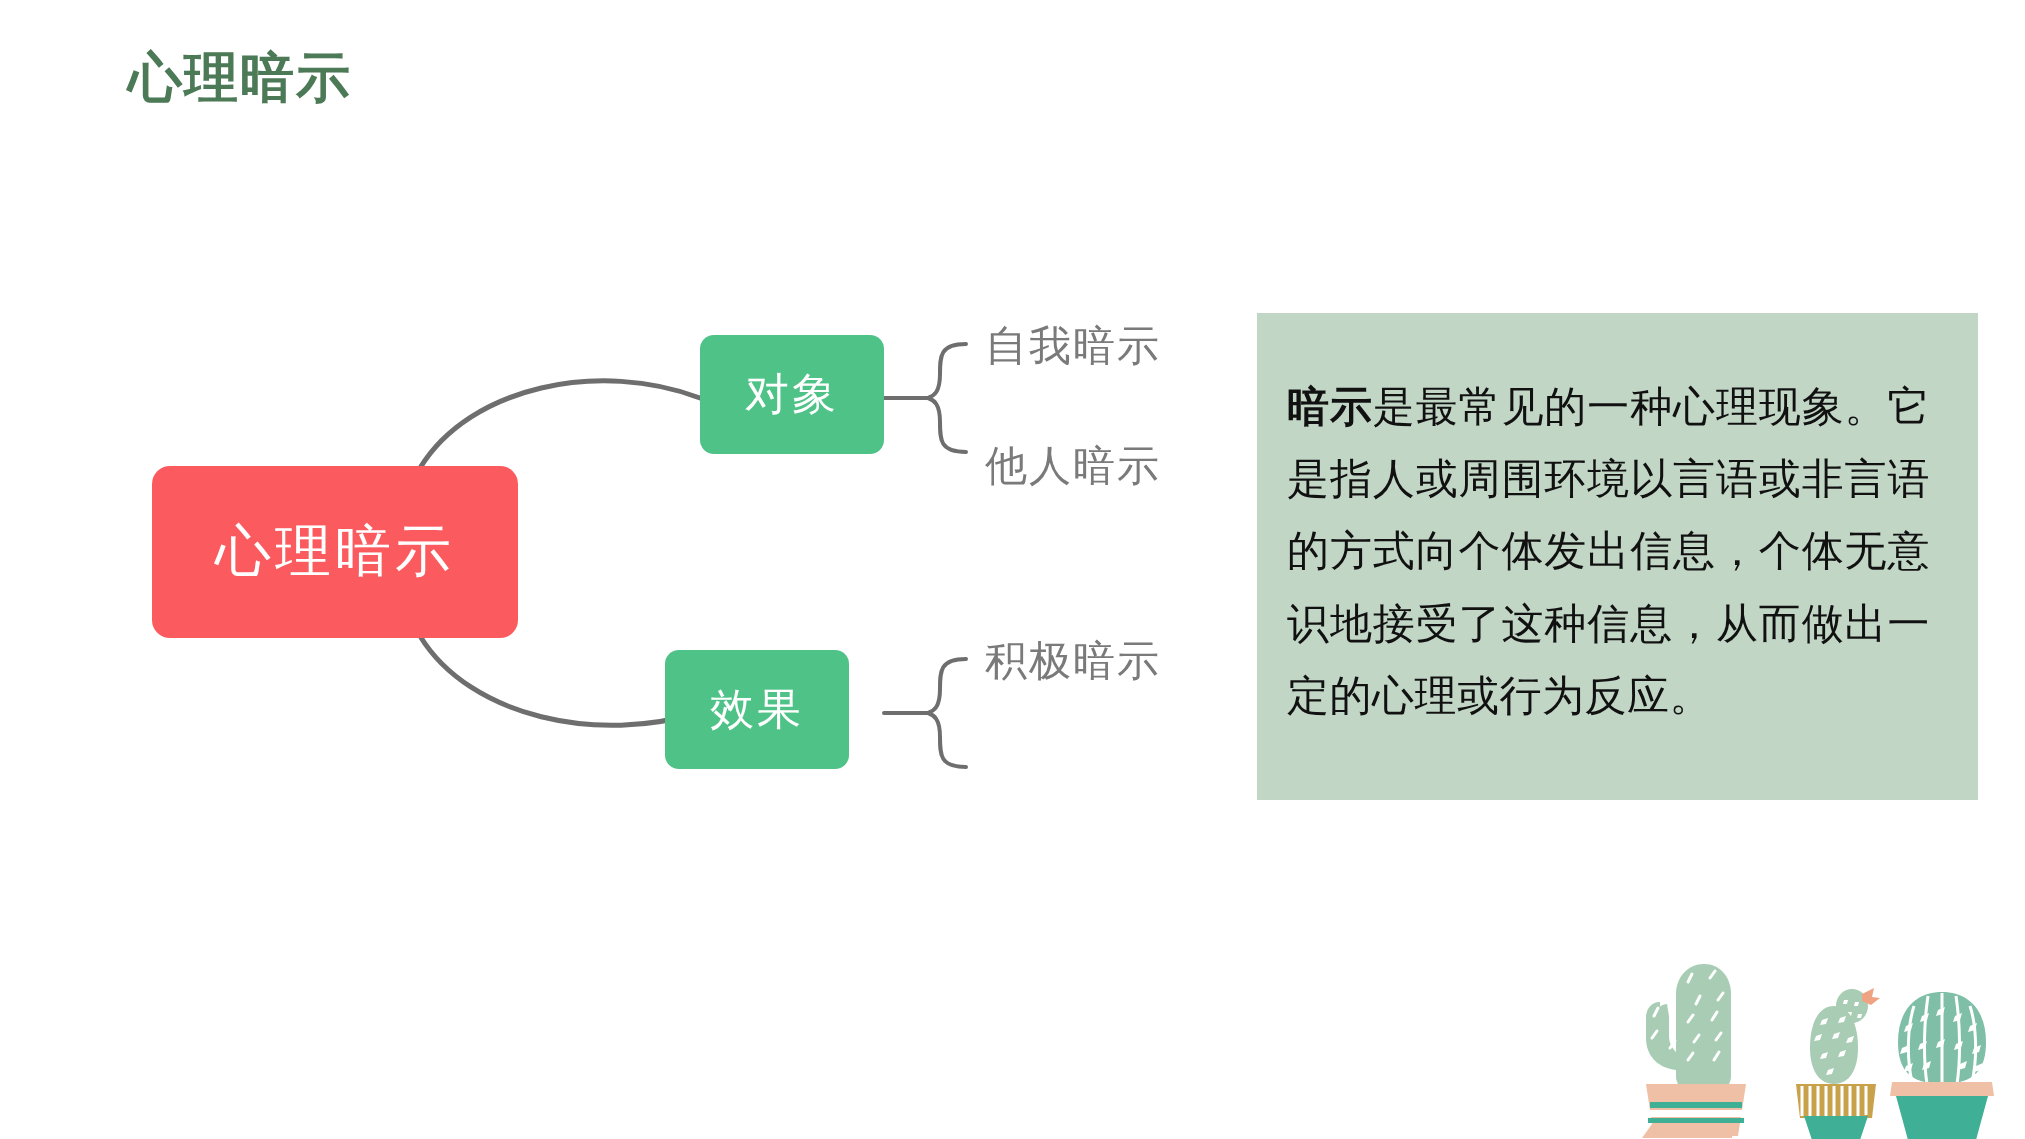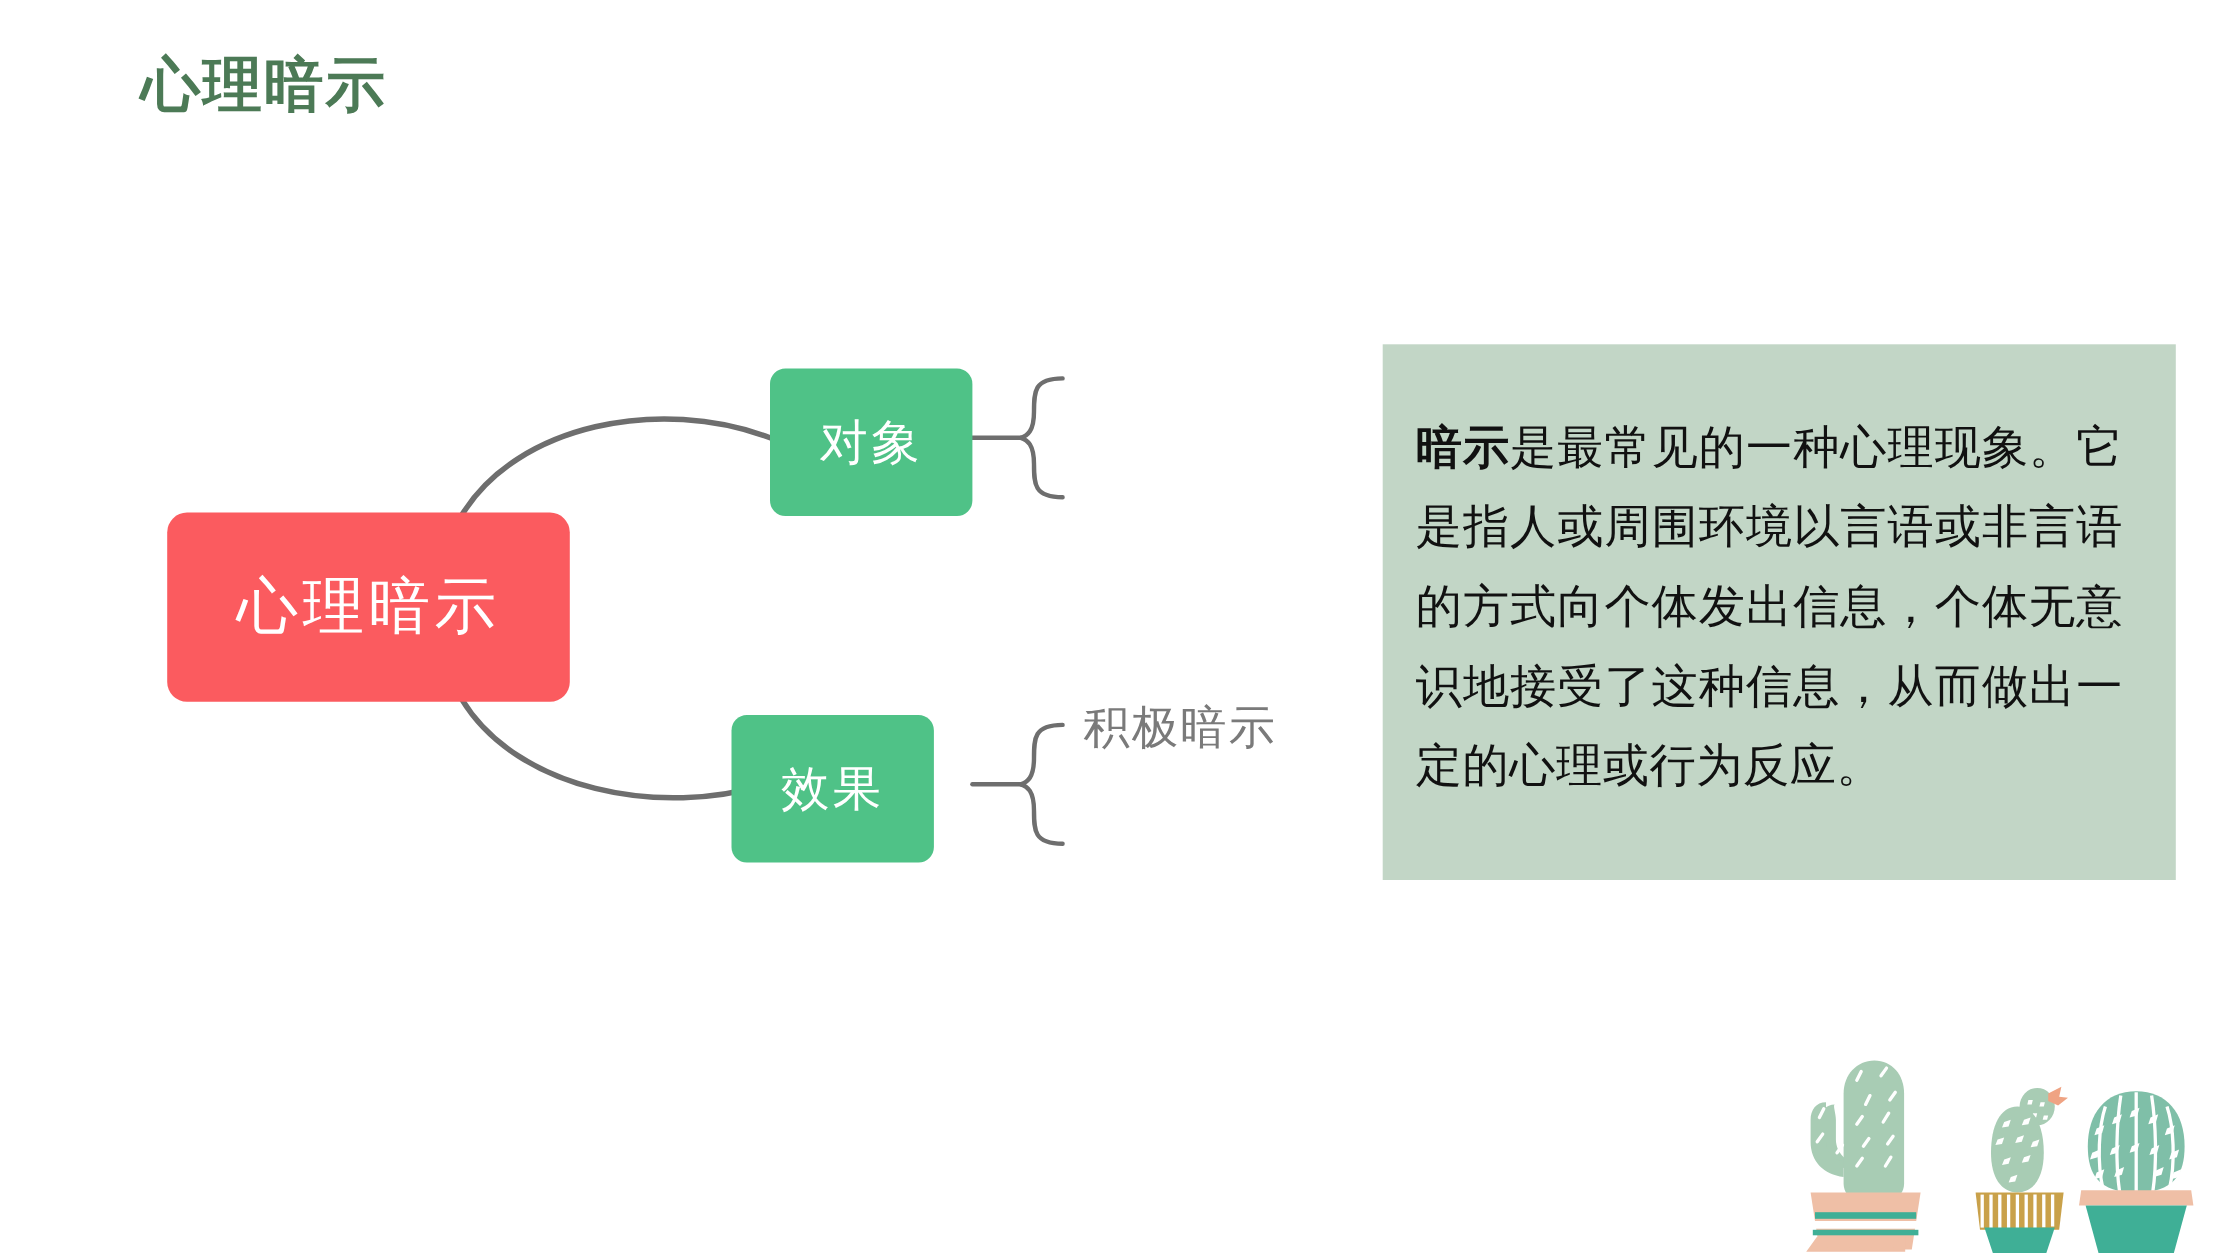--- a/index.html
+++ b/index.html
@@ -60,21 +60,21 @@
     top: 466px;
     width: 366px;
     height: 172px;
     background: #FB5B5F;
     font-size: 56px;
     letter-spacing: 4px;
     border-radius: 18px;
   }
   .node-branch {
     width: 184px;
-    height: 134px;
+    height: 119px;
     background: #4FC287;
     font-size: 44px;
     letter-spacing: 3px;
   }
   .node-branch-1 { left: 700px; top: 335px; }
   .node-branch-2 { left: 665px; top: 650px; }
 
   .leaf {
     position: absolute;
     color: #7A7A7A;
@@ -150,20 +150,22 @@
   </div>
 
   <div class="node node-branch node-branch-1">
     <span>对象</span>
   </div>
 
   <div class="node node-branch node-branch-2">
     <span>效果</span>
   </div>
 
+  <div class="leaf leaf-1">自我暗示</div>
+  <div class="leaf leaf-2">他人暗示</div>
   <div class="leaf leaf-3">积极暗示</div>
 </div>
 
 <div id="desc-panel">
   <div id="desc-text">
     <span class="kw">暗示</span><span>是最常见的一种心理现象。它是指人或周围环境以言语或非言语的方式向个体发出信息，个体无意识地接受了这种信息，从而做出一定的心理或行为反应。</span>
   </div>
 </div>
 
 <svg id="cactus-decoration" viewBox="0 0 390 180" width="390" height="180">

